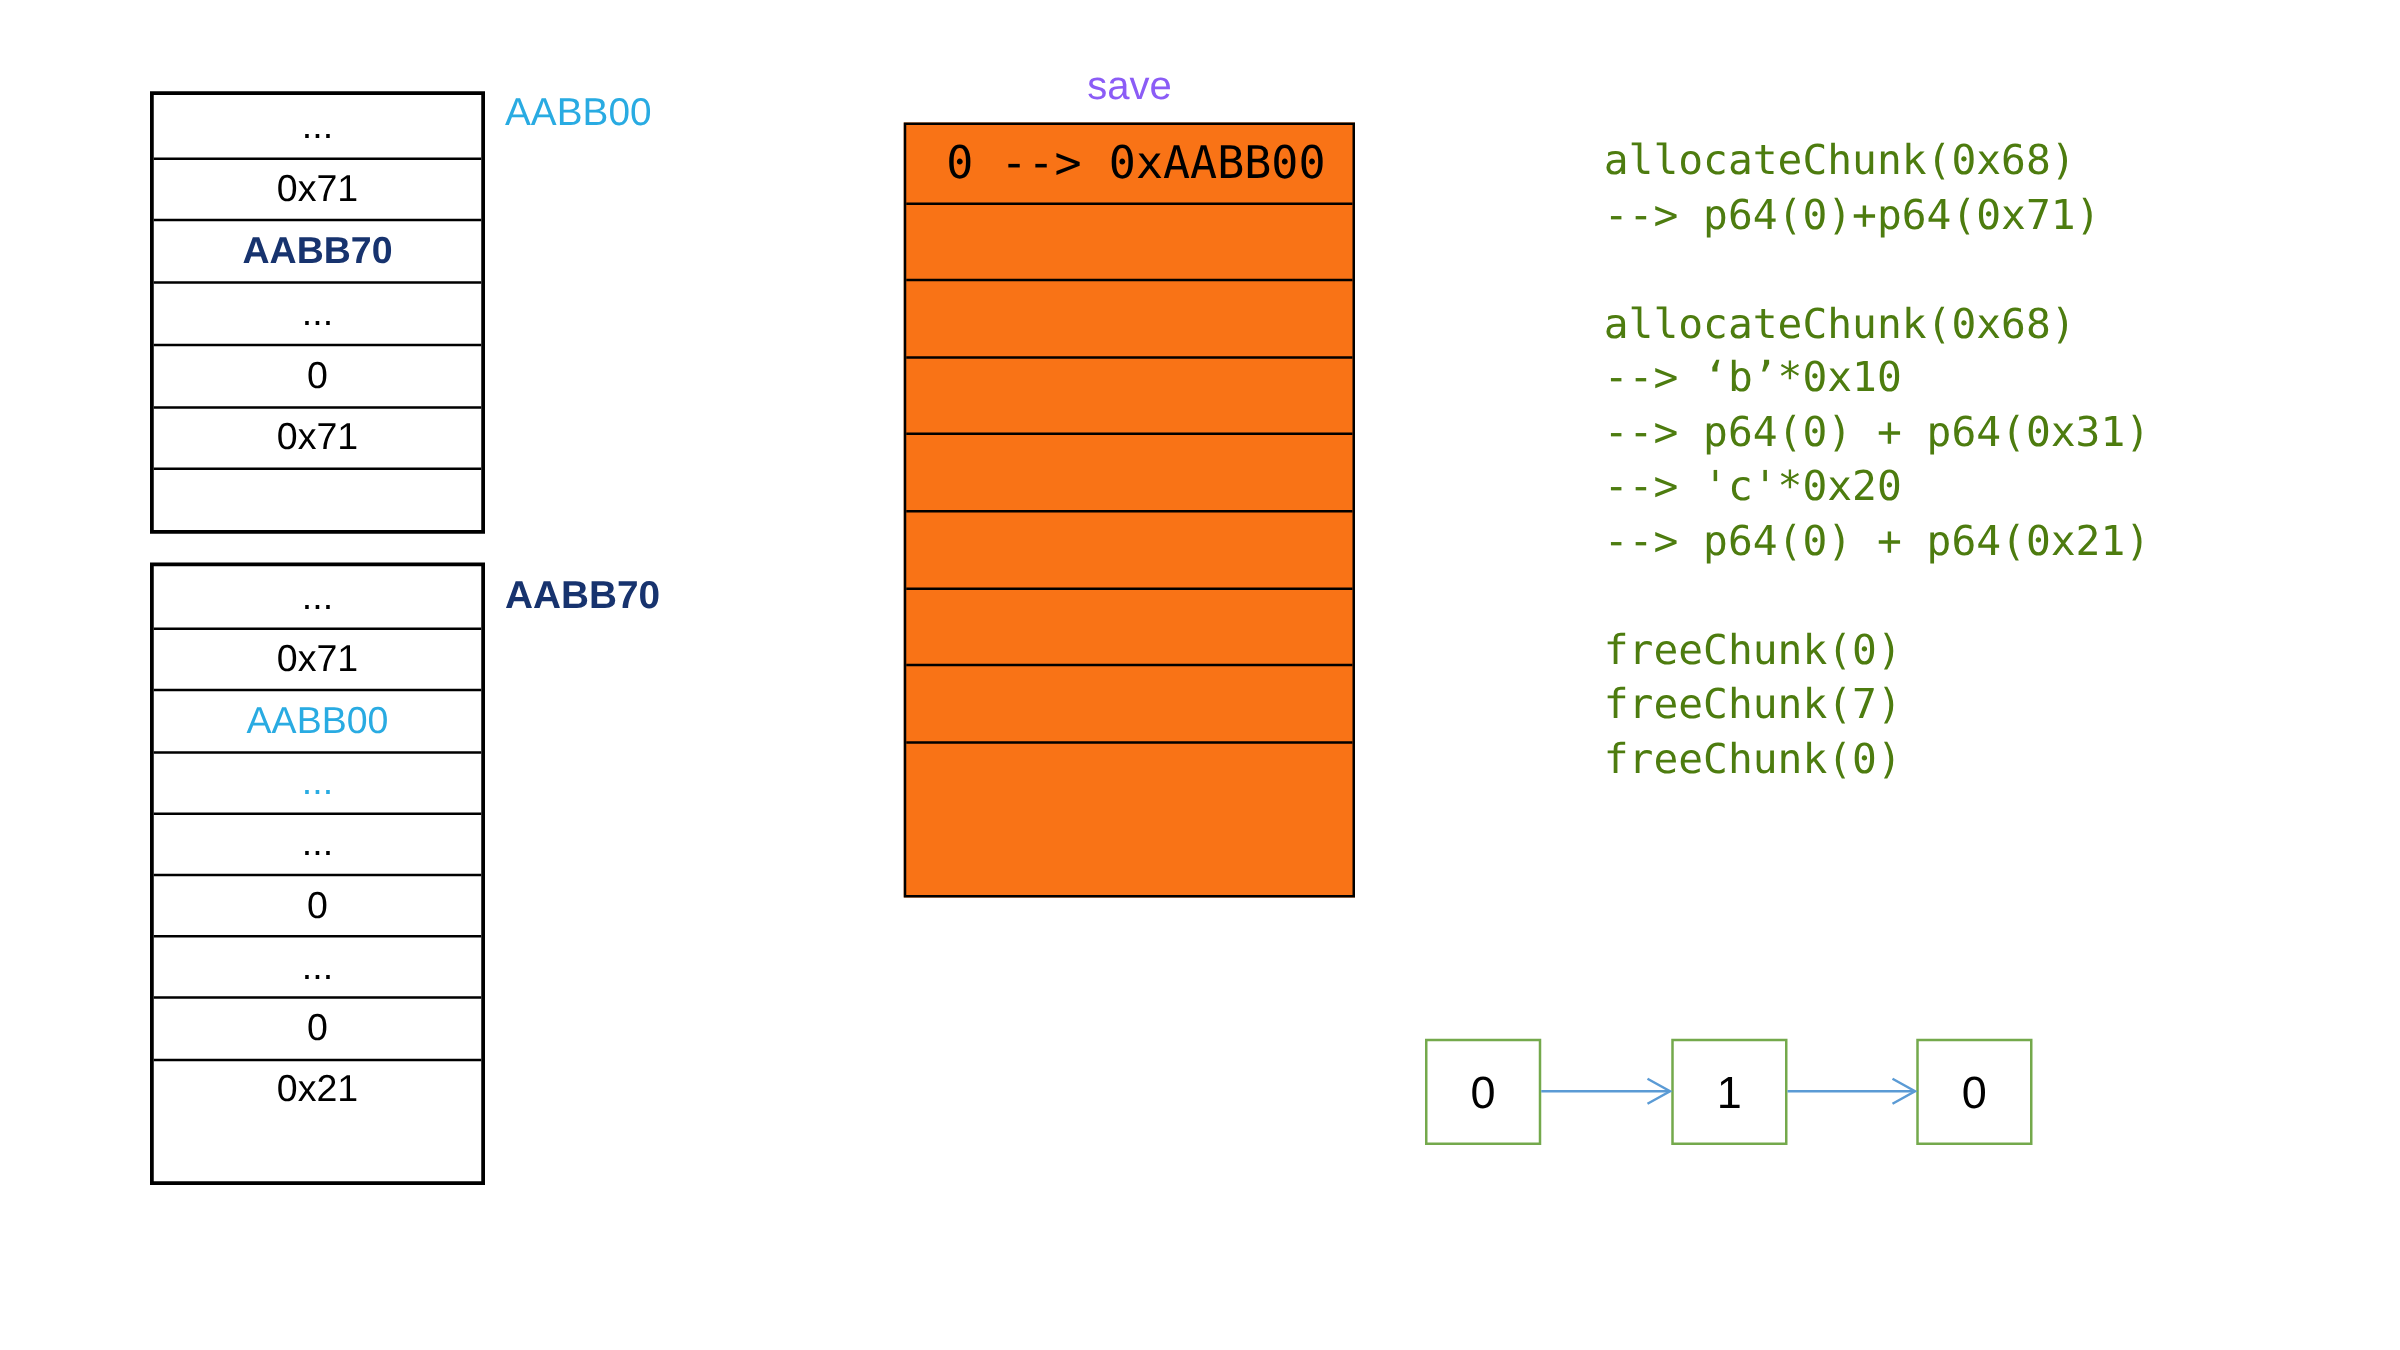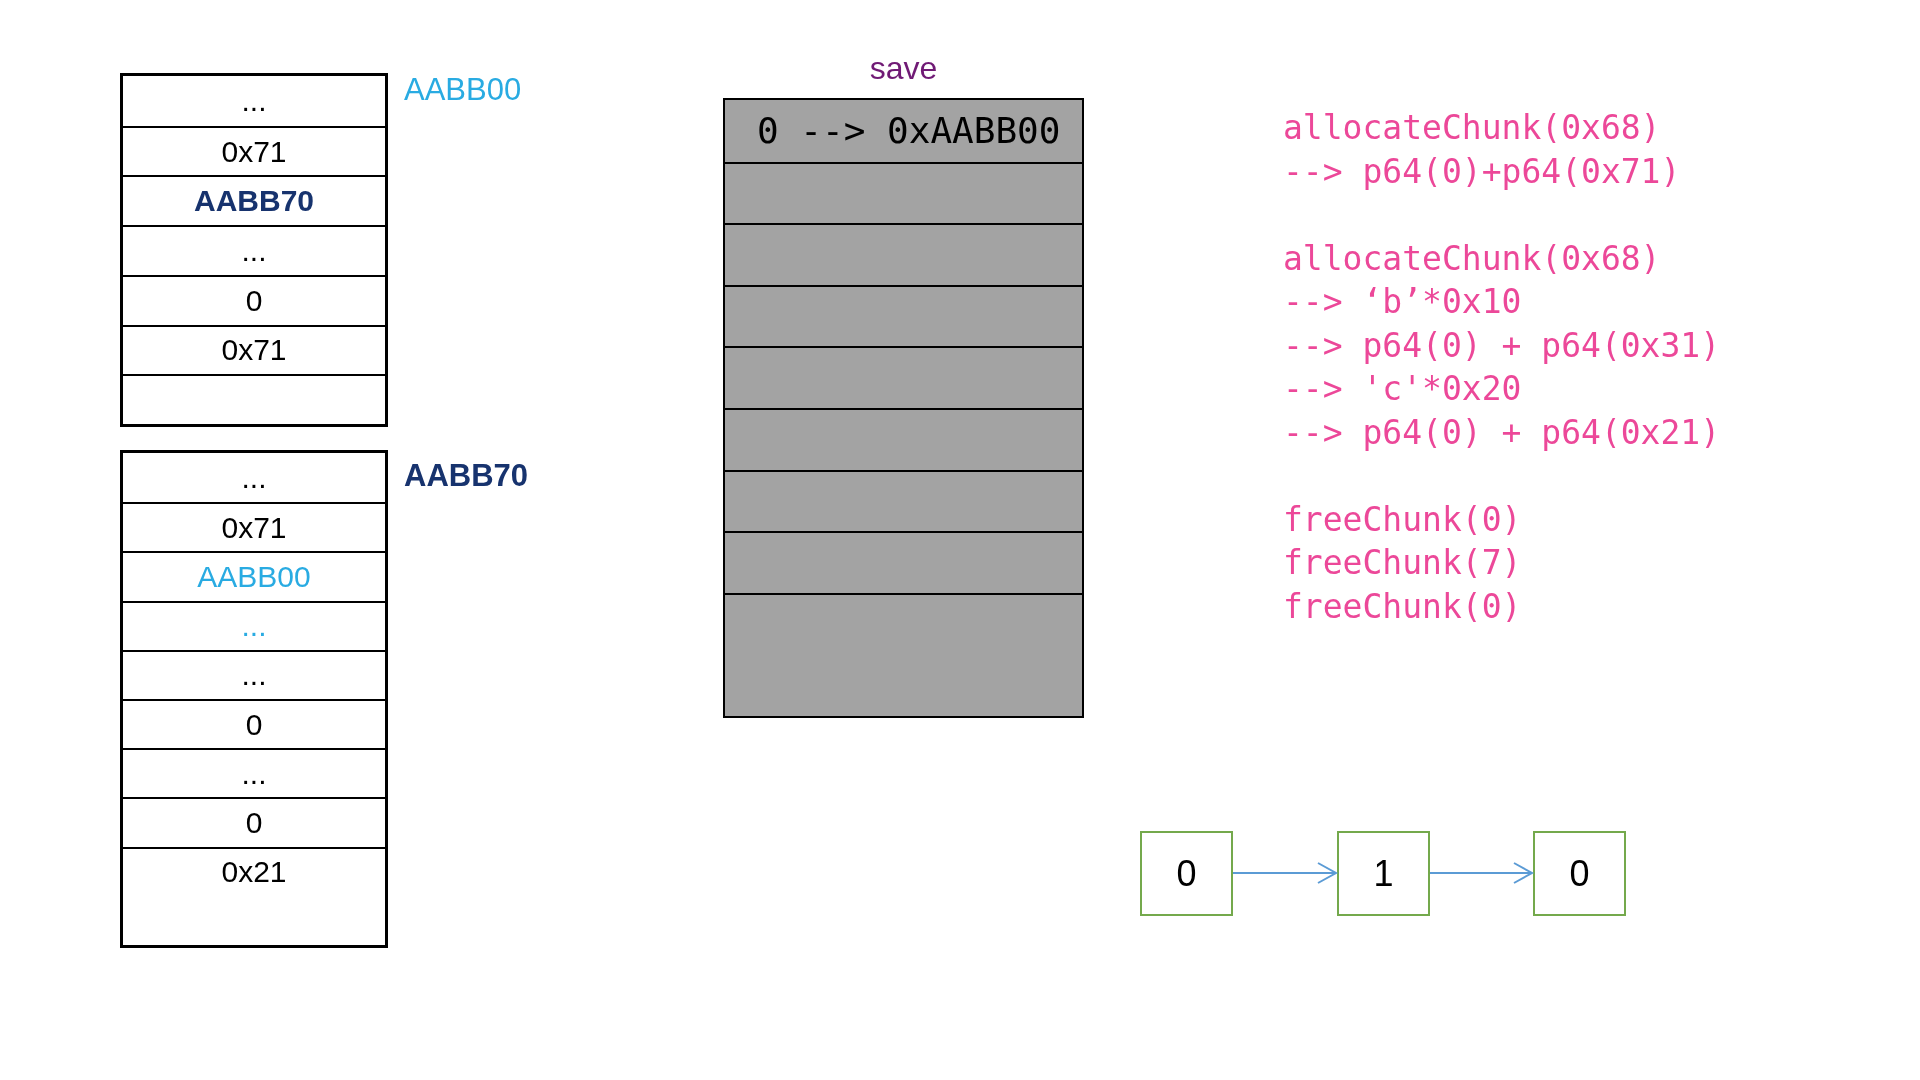--- a/index.html
+++ b/index.html
@@ -15,32 +15,32 @@
   .cell.blue{color:#29ABE2;}
   .cell.navy{color:#17336E;}
   .cell.bold{font-weight:bold;}
 
   .side-label{position:absolute;font-size:31px;line-height:36px;white-space:nowrap;}
   .side-label.blue{color:#29ABE2;}
   .side-label.navy{color:#17336E;font-weight:bold;}
 
   
   .save-title{position:absolute;left:723px;top:50px;width:361px;text-align:center;
-              font-size:32px;color:#701a75;}
+              font-size:32px;color:#8b5cf6;}
   .save-table{position:absolute;left:723px;top:98px;width:361px;height:620px;
               border:2px solid #000;box-sizing:border-box;display:grid;
-              grid-template-rows:repeat(10,1fr);background:#a3a3a3;}
+              grid-template-rows:repeat(10,1fr);background:#f97316;}
   .save-table .srow{display:flex;align-items:center;box-sizing:border-box;padding-left:32px;}
   .save-table .srow + .srow{border-top:2px solid #000;}
   .save-table .srow span{font-family:"DejaVu Sans Mono",monospace;font-size:36px;white-space:pre;}
 
   
   .code-block{position:absolute;left:1283px;top:106px;}
   .code-line{font-family:"DejaVu Sans Mono",monospace;font-size:33px;height:43.5px;
-             line-height:43.5px;white-space:pre;color:#ec4899;}
+             line-height:43.5px;white-space:pre;color:#4d7c0f;}
 
   
   .fb-node{position:absolute;width:93px;height:85px;border:2px solid #74A94C;
            box-sizing:border-box;display:flex;align-items:center;justify-content:center;
            font-size:36px;background:#fff;}
   .fb-arrows{position:absolute;left:1130px;top:810px;}
 </style>
 </head>
 <body>
 

